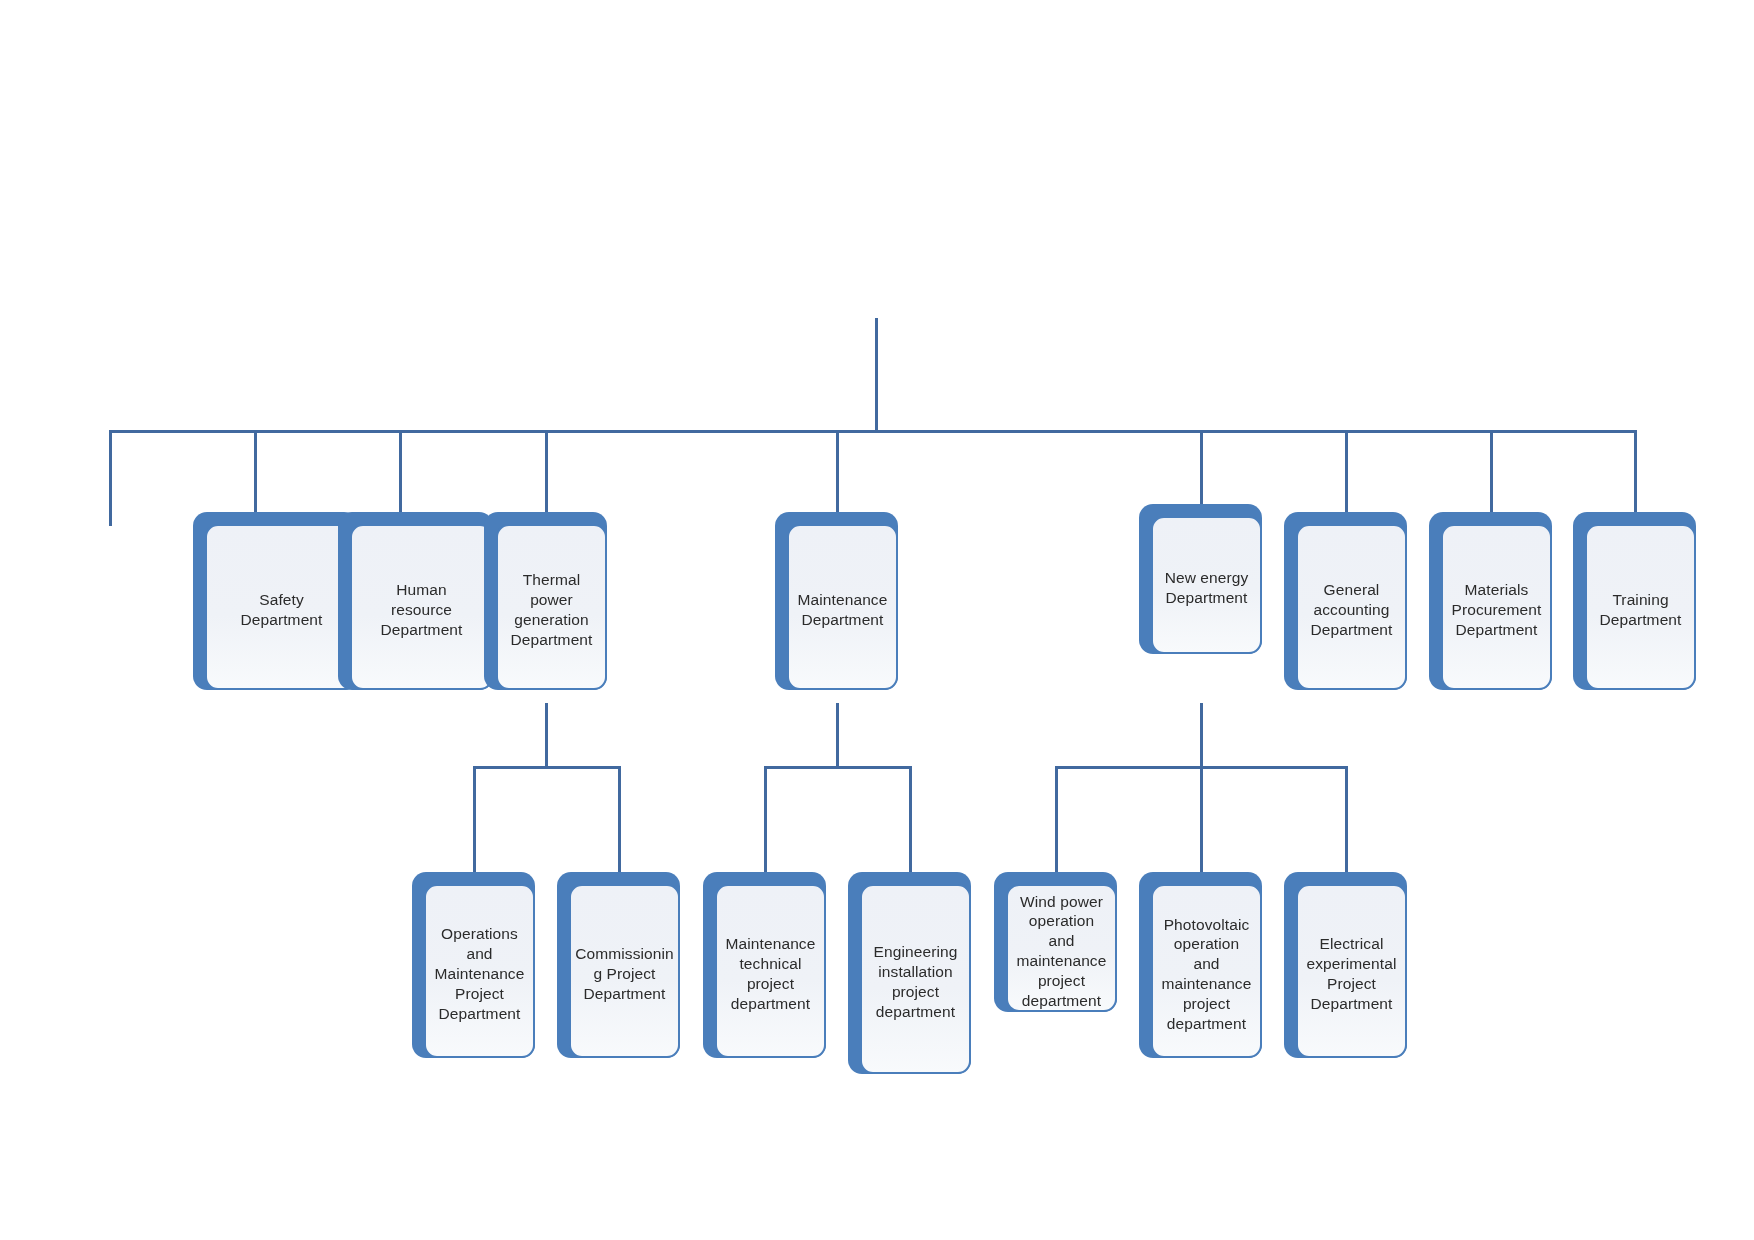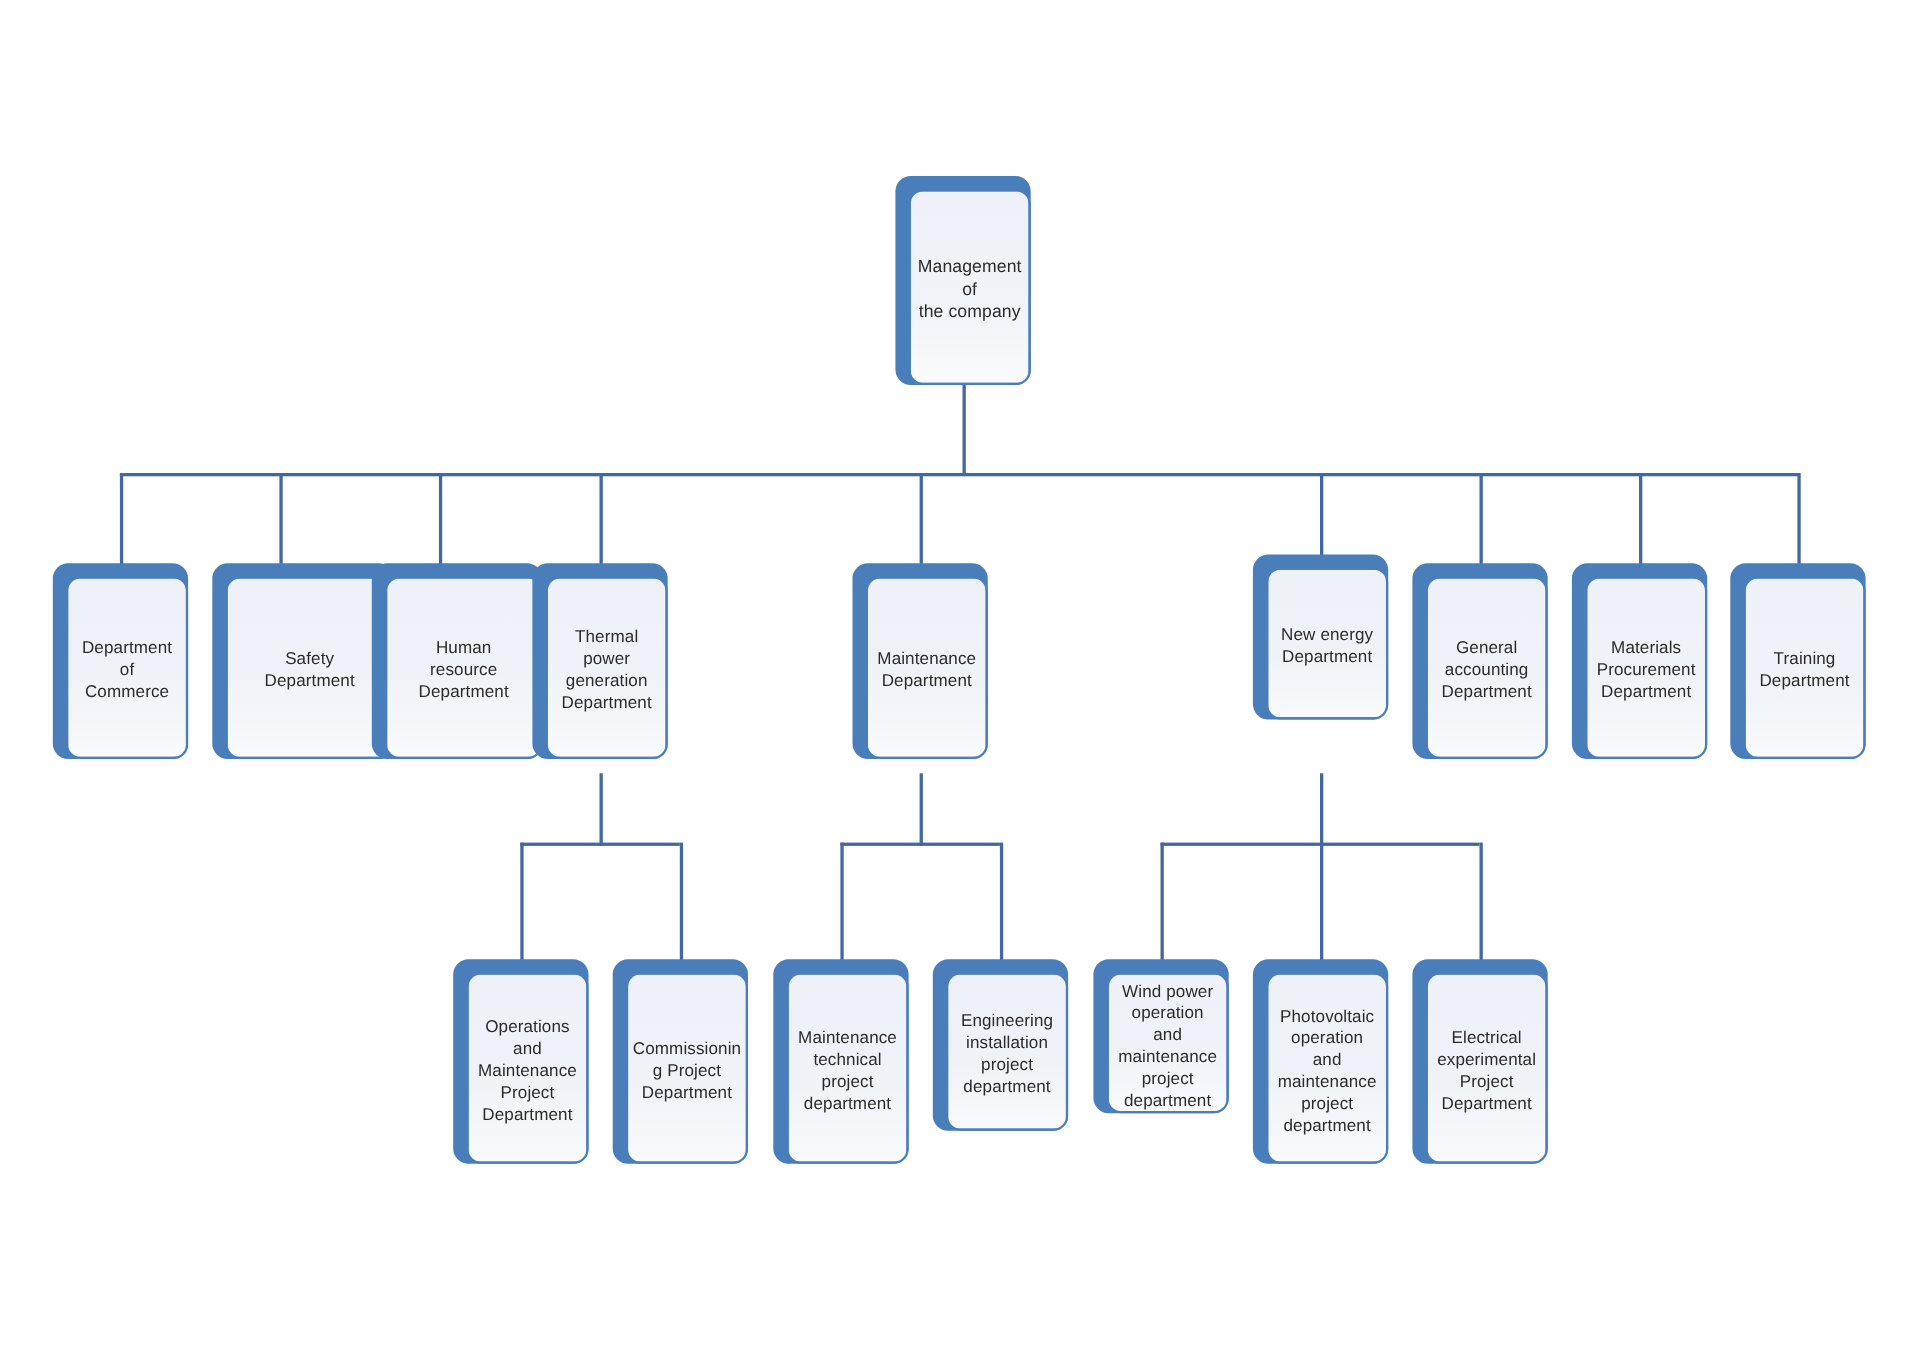--- a/index.html
+++ b/index.html
@@ -80,35 +80,21 @@
   <div class="conn h" style="left:764px;top:766px;width:145px;"></div>
   <div class="conn v" style="left:764px;top:766px;height:108px;"></div>
   <div class="conn v" style="left:909px;top:766px;height:108px;"></div>
 
   <div class="conn v" style="left:1200px;top:703px;height:66px;"></div>
   <div class="conn h" style="left:1055px;top:766px;width:290px;"></div>
   <div class="conn v" style="left:1055px;top:766px;height:108px;"></div>
   <div class="conn v" style="left:1200px;top:766px;height:108px;"></div>
   <div class="conn v" style="left:1345px;top:766px;height:108px;"></div>
 
-  <div class="node root" style="left:814px;top:160px;width:123px;height:190px;">
-    <div class="shadow"></div>
-    <div class="face">
-      <span class="label">Management of
-the company</span>
-    </div>
-  </div>
-
-  <div class="node" style="left:48px;top:512px;width:123px;height:178px;">
-    <div class="shadow"></div>
-    <div class="face">
-      <span class="label">Department of
-Commerce</span>
-    </div>
-  </div>
+
 
   <div class="node" style="left:193px;top:512px;width:123px;height:178px;padding-left:42px;">
     <div class="shadow"></div>
     <div class="face">
       <span class="label">Safety
 Department</span>
     </div>
   </div>
 
   <div class="node" style="left:338px;top:512px;width:123px;height:178px;padding-left:32px;">
@@ -195,21 +181,21 @@
   <div class="node" style="left:703px;top:872px;width:123px;height:186px;">
     <div class="shadow"></div>
     <div class="face">
       <span class="label">Maintenance
 technical
 project
 department</span>
     </div>
   </div>
 
-  <div class="node" style="left:848px;top:872px;width:123px;height:156px;">
+  <div class="node" style="left:848px;top:872px;width:123px;height:202px;">
     <div class="shadow"></div>
     <div class="face">
       <span class="label">Engineering
 installation
 project
 department</span>
     </div>
   </div>
 
   <div class="node" style="left:994px;top:872px;width:123px;height:140px;">

